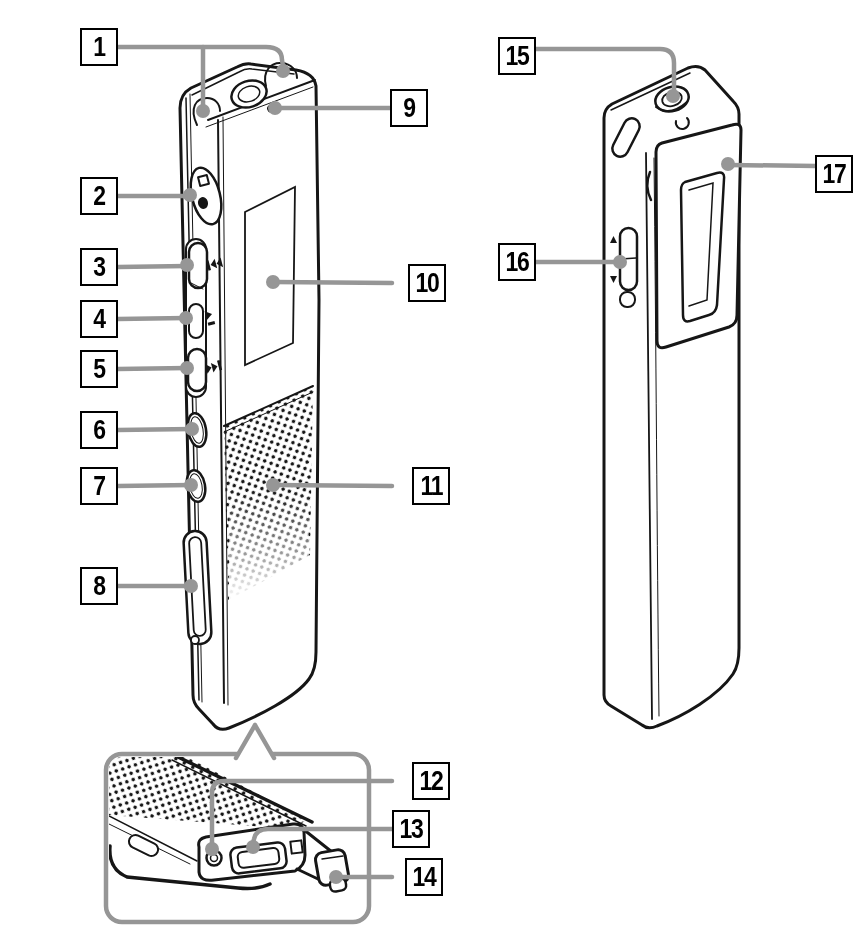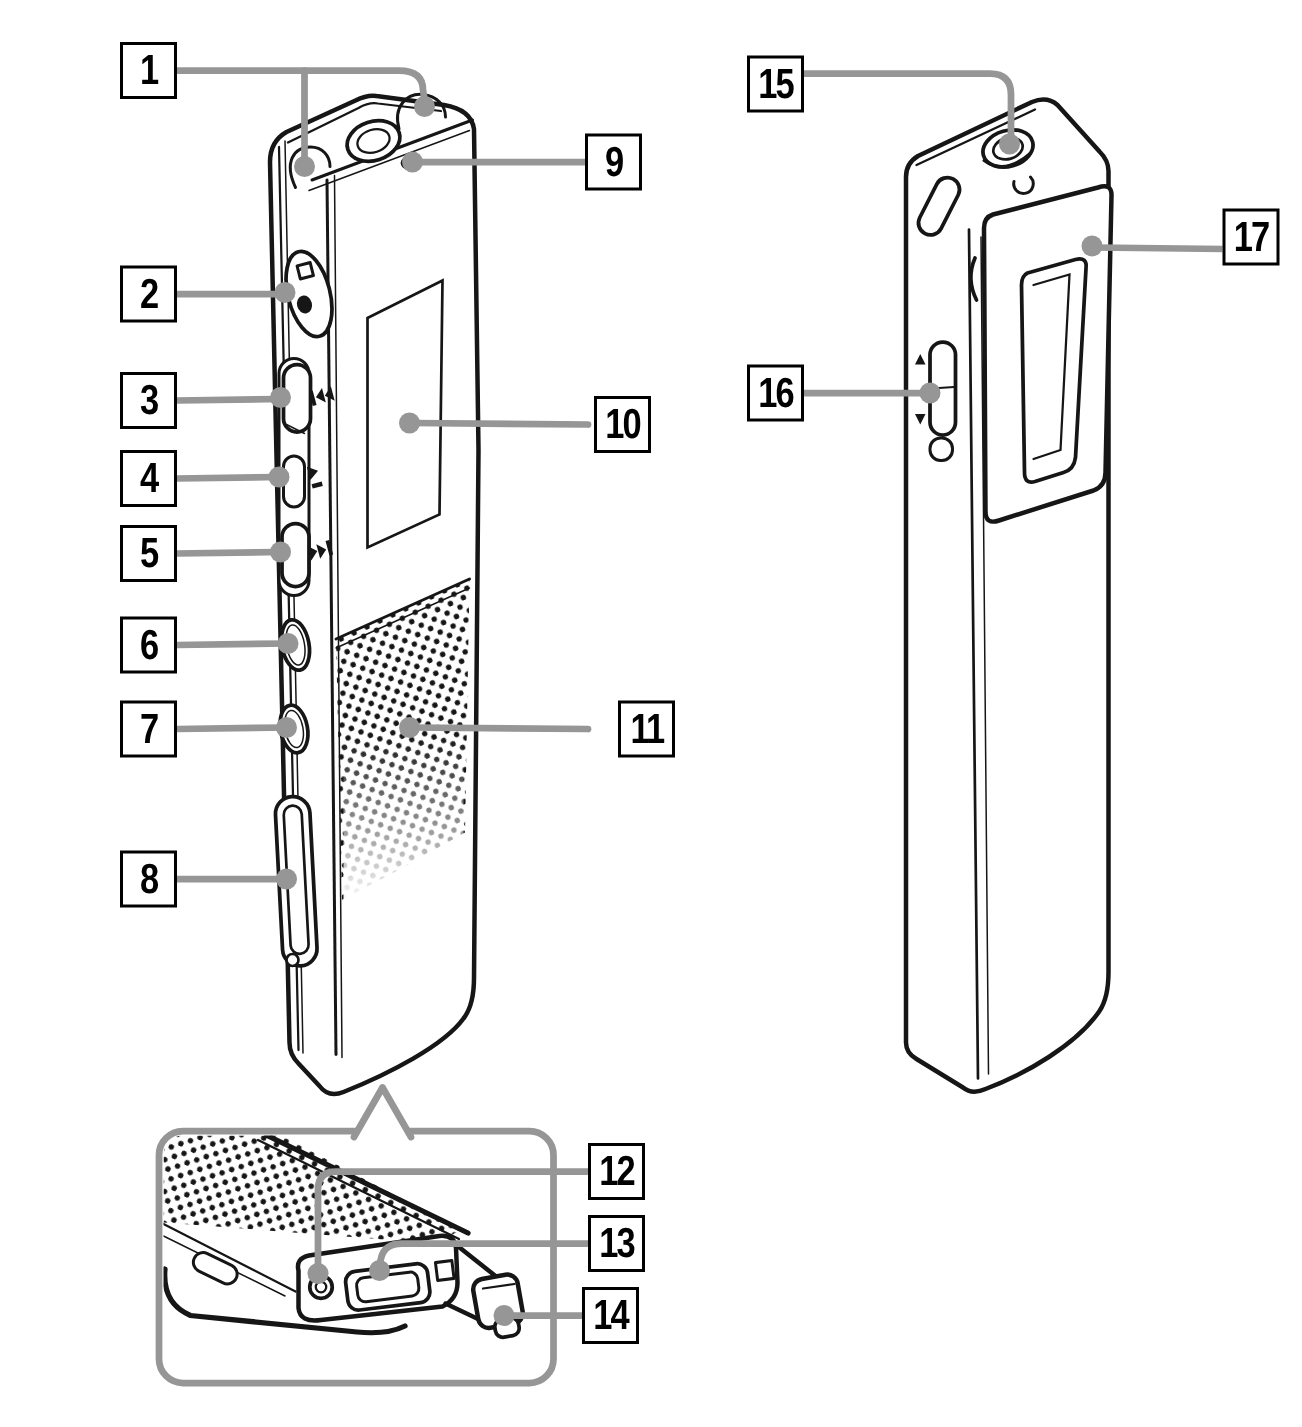--- a/index.html
+++ b/index.html
@@ -237,37 +237,37 @@
     </div>
   <div class="co" style="left:80px;top:467px">
       <span class="n">7</span>
     </div>
   <div class="co" style="left:80px;top:567px">
       <span class="n">8</span>
     </div>
   <div class="co" style="left:390px;top:89px">
       <span class="n">9</span>
     </div>
-  <div class="co" style="left:396px;top:264px">
+  <div class="co" style="left:408px;top:264px">
       <span class="n">10</span>
     </div>
   <div class="co" style="left:412px;top:467px">
       <span class="n">11</span>
     </div>
-  <div class="co" style="left:392px;top:762px">
+  <div class="co" style="left:412px;top:762px">
       <span class="n">12</span>
     </div>
   <div class="co" style="left:392px;top:810px">
       <span class="n">13</span>
     </div>
-  <div class="co" style="left:388px;top:858px">
+  <div class="co" style="left:405px;top:858px">
       <span class="n">14</span>
     </div>
   <div class="co" style="left:498px;top:37px">
       <span class="n">15</span>
     </div>
   <div class="co" style="left:498px;top:243px">
       <span class="n">16</span>
     </div>
-  <div class="co" style="left:815px;top:139px">
+  <div class="co" style="left:815px;top:155px">
       <span class="n">17</span>
     </div>
 </div>
 
 </body></html>

